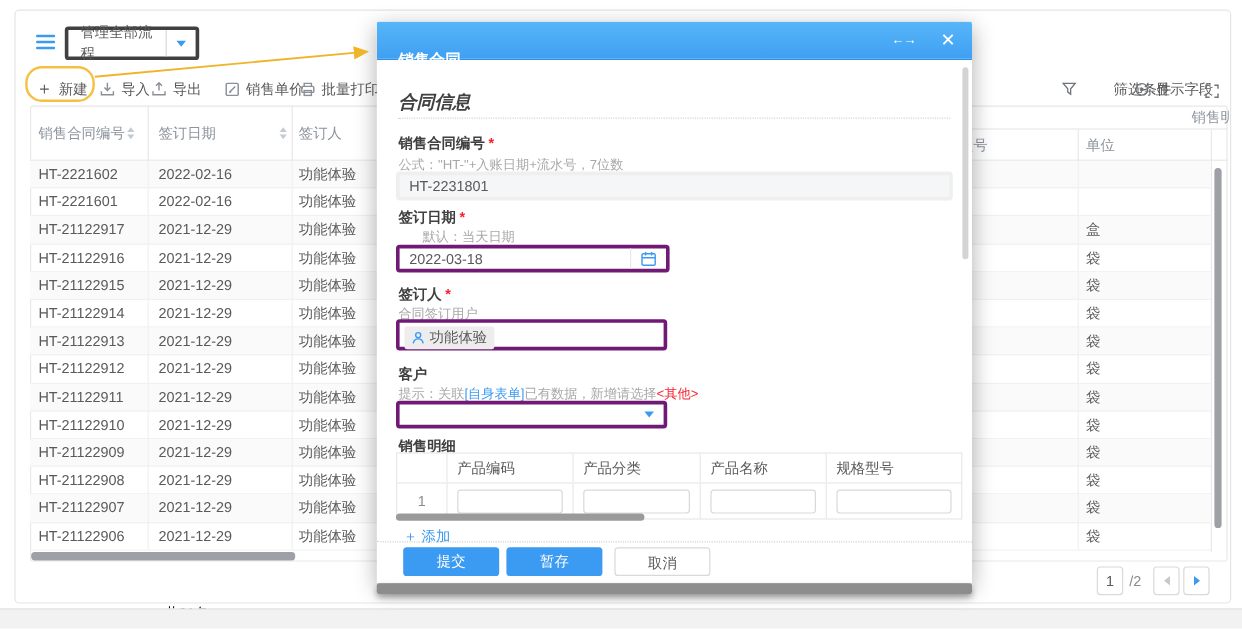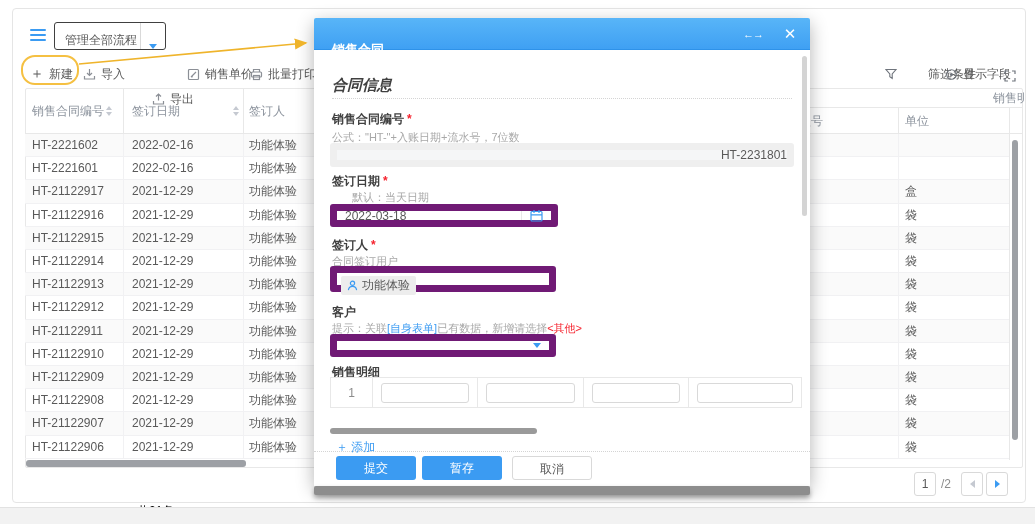--- a/index.html
+++ b/index.html
@@ -5,21 +5,21 @@
   html,body{margin:0;padding:0;background:#fff;}
   .screen{position:relative;width:1035px;height:524px;overflow:hidden;
     font-family:"Liberation Sans","DejaVu Sans",sans-serif;font-size:12px;color:#595959;background:#fff;}
   .abs{position:absolute;}
   .card{position:absolute;left:12px;top:8px;width:1014px;height:495px;background:#fff;border:1px solid #e5e5e5;border-radius:4px;box-sizing:border-box;}
   .footer-strip{position:absolute;left:0;top:507px;width:1035px;height:17px;background:#f2f2f2;border-top:1px solid #e2e2e2;}
   
   .hamburger{position:absolute;left:30px;top:29px;width:16px;height:13px;cursor:pointer;}
   .hamburger i{display:block;height:2px;background:#3b9bf2;margin-bottom:3px;border-radius:1px;}
   
-  .wf-select{position:absolute;left:54px;top:22px;width:112px;height:28px;border:1px solid #404040;border-radius:3px;box-sizing:border-box;display:flex;align-items:flex-end;background:#fff;cursor:pointer;}
+  .wf-select{position:absolute;left:54px;top:22px;width:112px;height:28px;border:3px solid #404040;border-radius:3px;box-sizing:border-box;display:flex;align-items:center;background:#fff;cursor:pointer;}
   .wf-select .lbl{padding-left:10px;color:#595959;flex:1;}
   .wf-div{width:1px;align-self:stretch;background:#d9d9d9;}
   .caret-down{width:0;height:0;border-left:4.5px solid transparent;border-right:4.5px solid transparent;border-top:5px solid #3b9bf2;margin:0 8px;}
   .caret-up{width:0;height:0;border-left:3.5px solid transparent;border-right:3.5px solid transparent;border-bottom:4px solid #c5c9d1;}
   .caret-dn-g{width:0;height:0;border-left:3.5px solid transparent;border-right:3.5px solid transparent;border-top:4px solid #c5c9d1;}
   
   .tb{position:absolute;top:62px;height:24px;display:flex;align-items:center;gap:5px;color:#595959;cursor:pointer;white-space:nowrap;}
   .tb svg{display:block;}
   
   .tborder{position:absolute;left:25px;top:88px;width:998px;height:380px;border:1px solid #e8e8e8;box-sizing:border-box;border-radius:2px;}
@@ -41,21 +41,21 @@
   .arr-left{width:0;height:0;border-top:4.5px solid transparent;border-bottom:4.5px solid transparent;border-right:5.5px solid #c5c9d1;}
   .arr-right{width:0;height:0;border-top:4.5px solid transparent;border-bottom:4.5px solid transparent;border-left:5.5px solid #3b9bf2;}
   
   .modal{position:absolute;left:314px;top:18px;width:496px;height:468px;background:#fff;box-shadow:0 5px 18px rgba(0,0,0,.30);border-radius:2px 2px 0 0;}
   .modal-title{position:absolute;left:0;top:0;width:100%;height:32px;background:linear-gradient(180deg,#58b5f8,#3fa0f3);border-bottom:1px solid #2e92e9;border-radius:2px 2px 0 0;box-sizing:border-box;}
   .modal-title .t{position:absolute;left:18px;top:16px;line-height:32px;color:#fff;font-weight:bold;font-size:13px;}
   .mt-ico{position:absolute;top:0;height:32px;line-height:32px;color:#fff;cursor:pointer;text-align:center;}
   .m-label{position:absolute;font-weight:bold;color:#404040;white-space:nowrap;}
   .m-label .req{color:#f5222d;margin-left:3px;}
   .m-hint{position:absolute;font-size:11px;color:#a8a8a8;white-space:nowrap;}
-  .m-input{position:absolute;border:7px solid #701a75;border-radius:3px;box-sizing:border-box;background:#fff;display:flex;align-items:center;justify-content:flex-end;}
+  .m-input{position:absolute;border:3px solid #701a75;border-radius:3px;box-sizing:border-box;background:#fff;display:flex;align-items:center;}
   .m-input .val{padding-left:8px;color:#595959;}
   .m-section{position:absolute;left:332px;top:58px;font-size:15px;font-weight:bold;font-style:italic;color:#404040;}
   .dotted{position:absolute;border-bottom:1px dotted #d4d4d4;height:0;}
   .dt{position:absolute;left:330px;top:377px;width:472px;border:1px solid #e8e8e8;box-sizing:border-box;background:#fff;}
   .dt .hrow{display:flex;height:24px;border-bottom:1px solid #e8e8e8;}
   .dt .drow{display:flex;height:29px;align-items:center;}
   .dt .cell{box-sizing:border-box;border-right:1px solid #e8e8e8;height:100%;display:flex;align-items:center;}
   .dt .cell:last-child{border-right:none;}
   .dt .hrow .cell{color:#595959;padding-left:8px;}
   .dt .w0{width:42px;justify-content:center;padding-left:0!important;color:#8c8c8c;}
@@ -93,21 +93,21 @@
   </div>
   <div class="tb" style="left:83px;">
     <span>
         <svg width="13" height="13" viewBox="0 0 13 13" fill="none" stroke="#8b8f96" stroke-width="1.2">
           <path d="M6.5 1 v6 M4 5 l2.5 2.5 L9 5"></path>
           <path d="M1.5 8 v3 h10 v-3"></path>
         </svg>
       </span>
     <span>导入</span>
   </div>
-  <div class="tb" style="left:152px;margin-top:25px;">
+  <div class="tb" style="left:126px;">
     <span>
         <svg width="13" height="13" viewBox="0 0 13 13" fill="none" stroke="#8b8f96" stroke-width="1.2">
           <path d="M6.5 7.5 v-6 M4 3.5 L6.5 1 L9 3.5"></path>
           <path d="M1.5 8 v3 h10 v-3"></path>
         </svg>
       </span>
     <span>导出</span>
   </div>
   <div class="tb" style="left:187px;">
     <span>
@@ -342,20 +342,27 @@
     <div class="m-input" style="left:16px;top:316px;width:226px;height:23px;">
       <span class="val" style="flex:1;"></span>
       <span class="caret-down" style="margin:0 8px;"></span>
     </div>
 
     <span class="m-label" style="left:18px;top:346px;">销售明细</span>
     <span class="m-hint" style="left:18px;top:363px;">小计=销售单价*销售数量</span>
   </div>
 
   <div class="dt">
+    <div class="hrow">
+      <span class="cell w0"></span>
+      <span class="cell w1">产品编码</span>
+      <span class="cell w2">产品分类</span>
+      <span class="cell w3">产品名称</span>
+      <span class="cell w4">规格型号</span>
+    </div>
     <div class="drow">
       <span class="cell w0">1</span>
       <span class="cell w1">
           <input style="">
         </span>
       <span class="cell w2">
           <input style="">
         </span>
       <span class="cell w3">
           <input style="">

